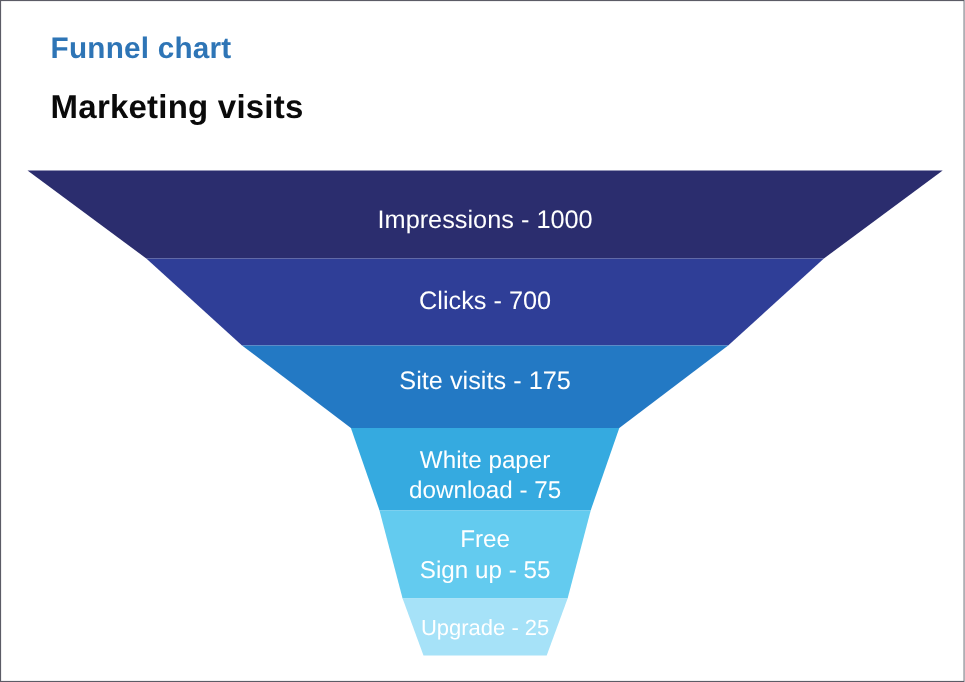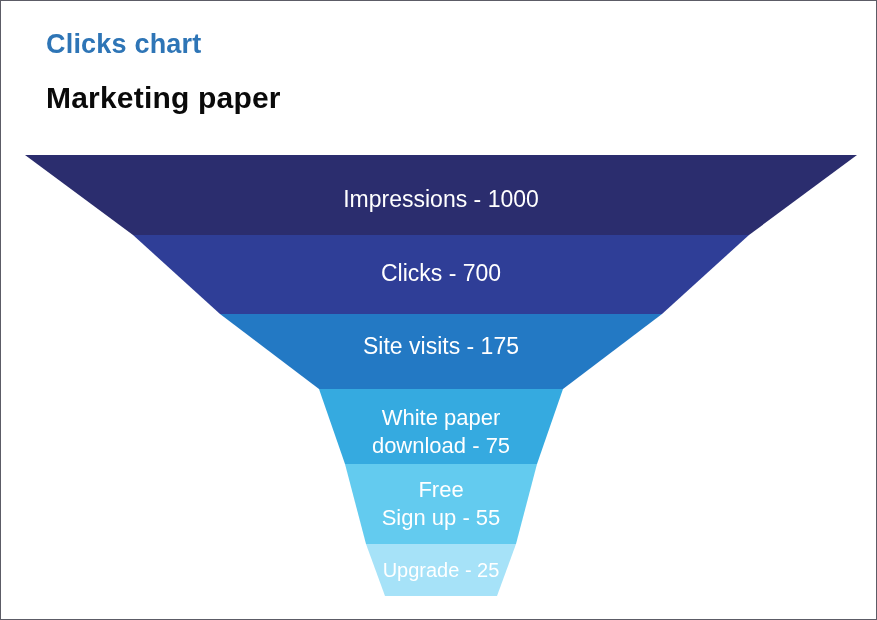--- a/index.html
+++ b/index.html
@@ -46,22 +46,22 @@
     display: block;
   }
   .funnel-svg text {
     font-family: "Liberation Sans", sans-serif;
   }
 </style>
 </head>
 <body>
 
 <div class="page" style="border-color: rgb(92, 92, 102);">
-  <h1 class="chart-type-title" style="color: rgb(46, 117, 182);">Clicks chart</h1>
-  <h2 class="chart-title" style="color: rgb(10, 10, 10);">Marketing paper</h2>
+  <h1 class="chart-type-title" style="color: rgb(46, 117, 182);">Funnel chart</h1>
+  <h2 class="chart-title" style="color: rgb(10, 10, 10);">Marketing visits</h2>
   <svg class="funnel-svg" viewBox="0 0 877 620" xmlns="http://www.w3.org/2000/svg">
     <g id="funnel-segments">
         <polygon points="24,154 856,154 748,234 132,234" fill="#2b2d6e"></polygon>
         <text text-anchor="middle" fill="#ffffff" font-size="23"><tspan x="440" y="206">Impressions - 1000</tspan></text>
         <polygon points="132,234 748,234 661,313 219,313" fill="#2f3e97"></polygon>
         <text text-anchor="middle" fill="#ffffff" font-size="23"><tspan x="440" y="280">Clicks - 700</tspan></text>
         <polygon points="219,313 661,313 562,388 318,388" fill="#2379c4"></polygon>
         <text text-anchor="middle" fill="#ffffff" font-size="23"><tspan x="440" y="353">Site visits - 175</tspan></text>
         <polygon points="318,388 562,388 536,463 344,463" fill="#35aae0"></polygon>
         <text text-anchor="middle" fill="#ffffff" font-size="22"><tspan x="440" y="424">White paper</tspan><tspan x="440" y="452">download - 75</tspan></text>

